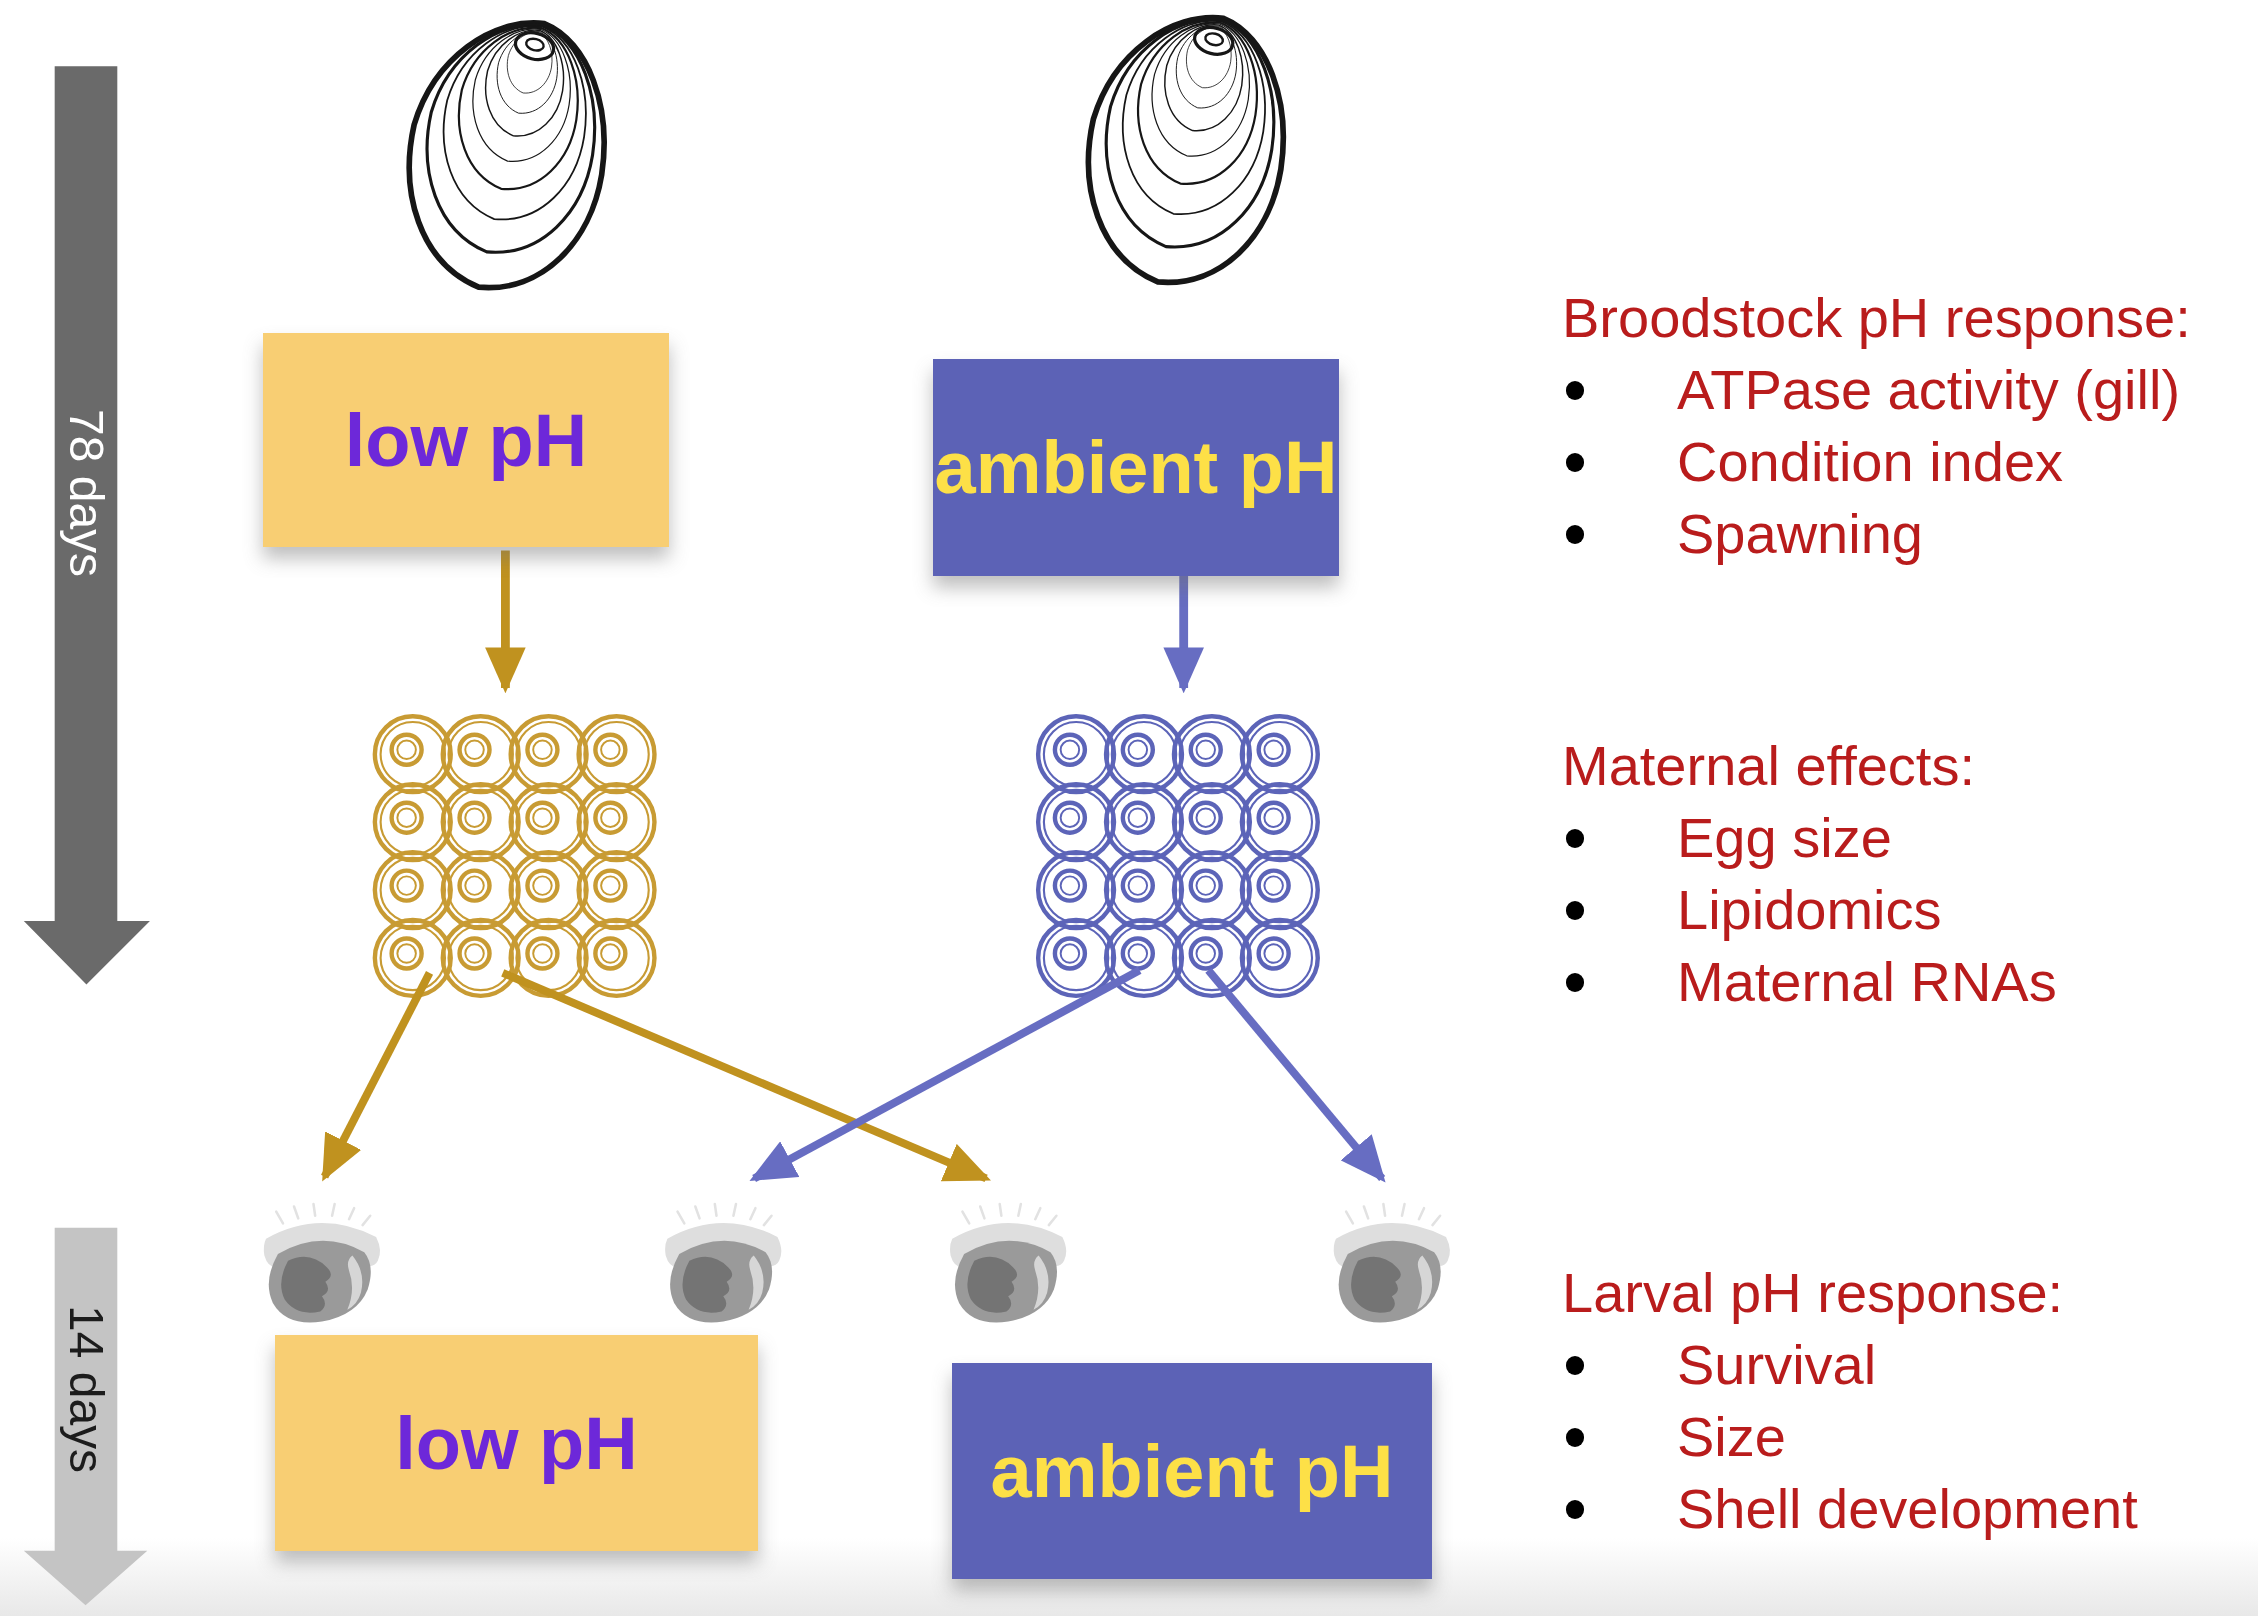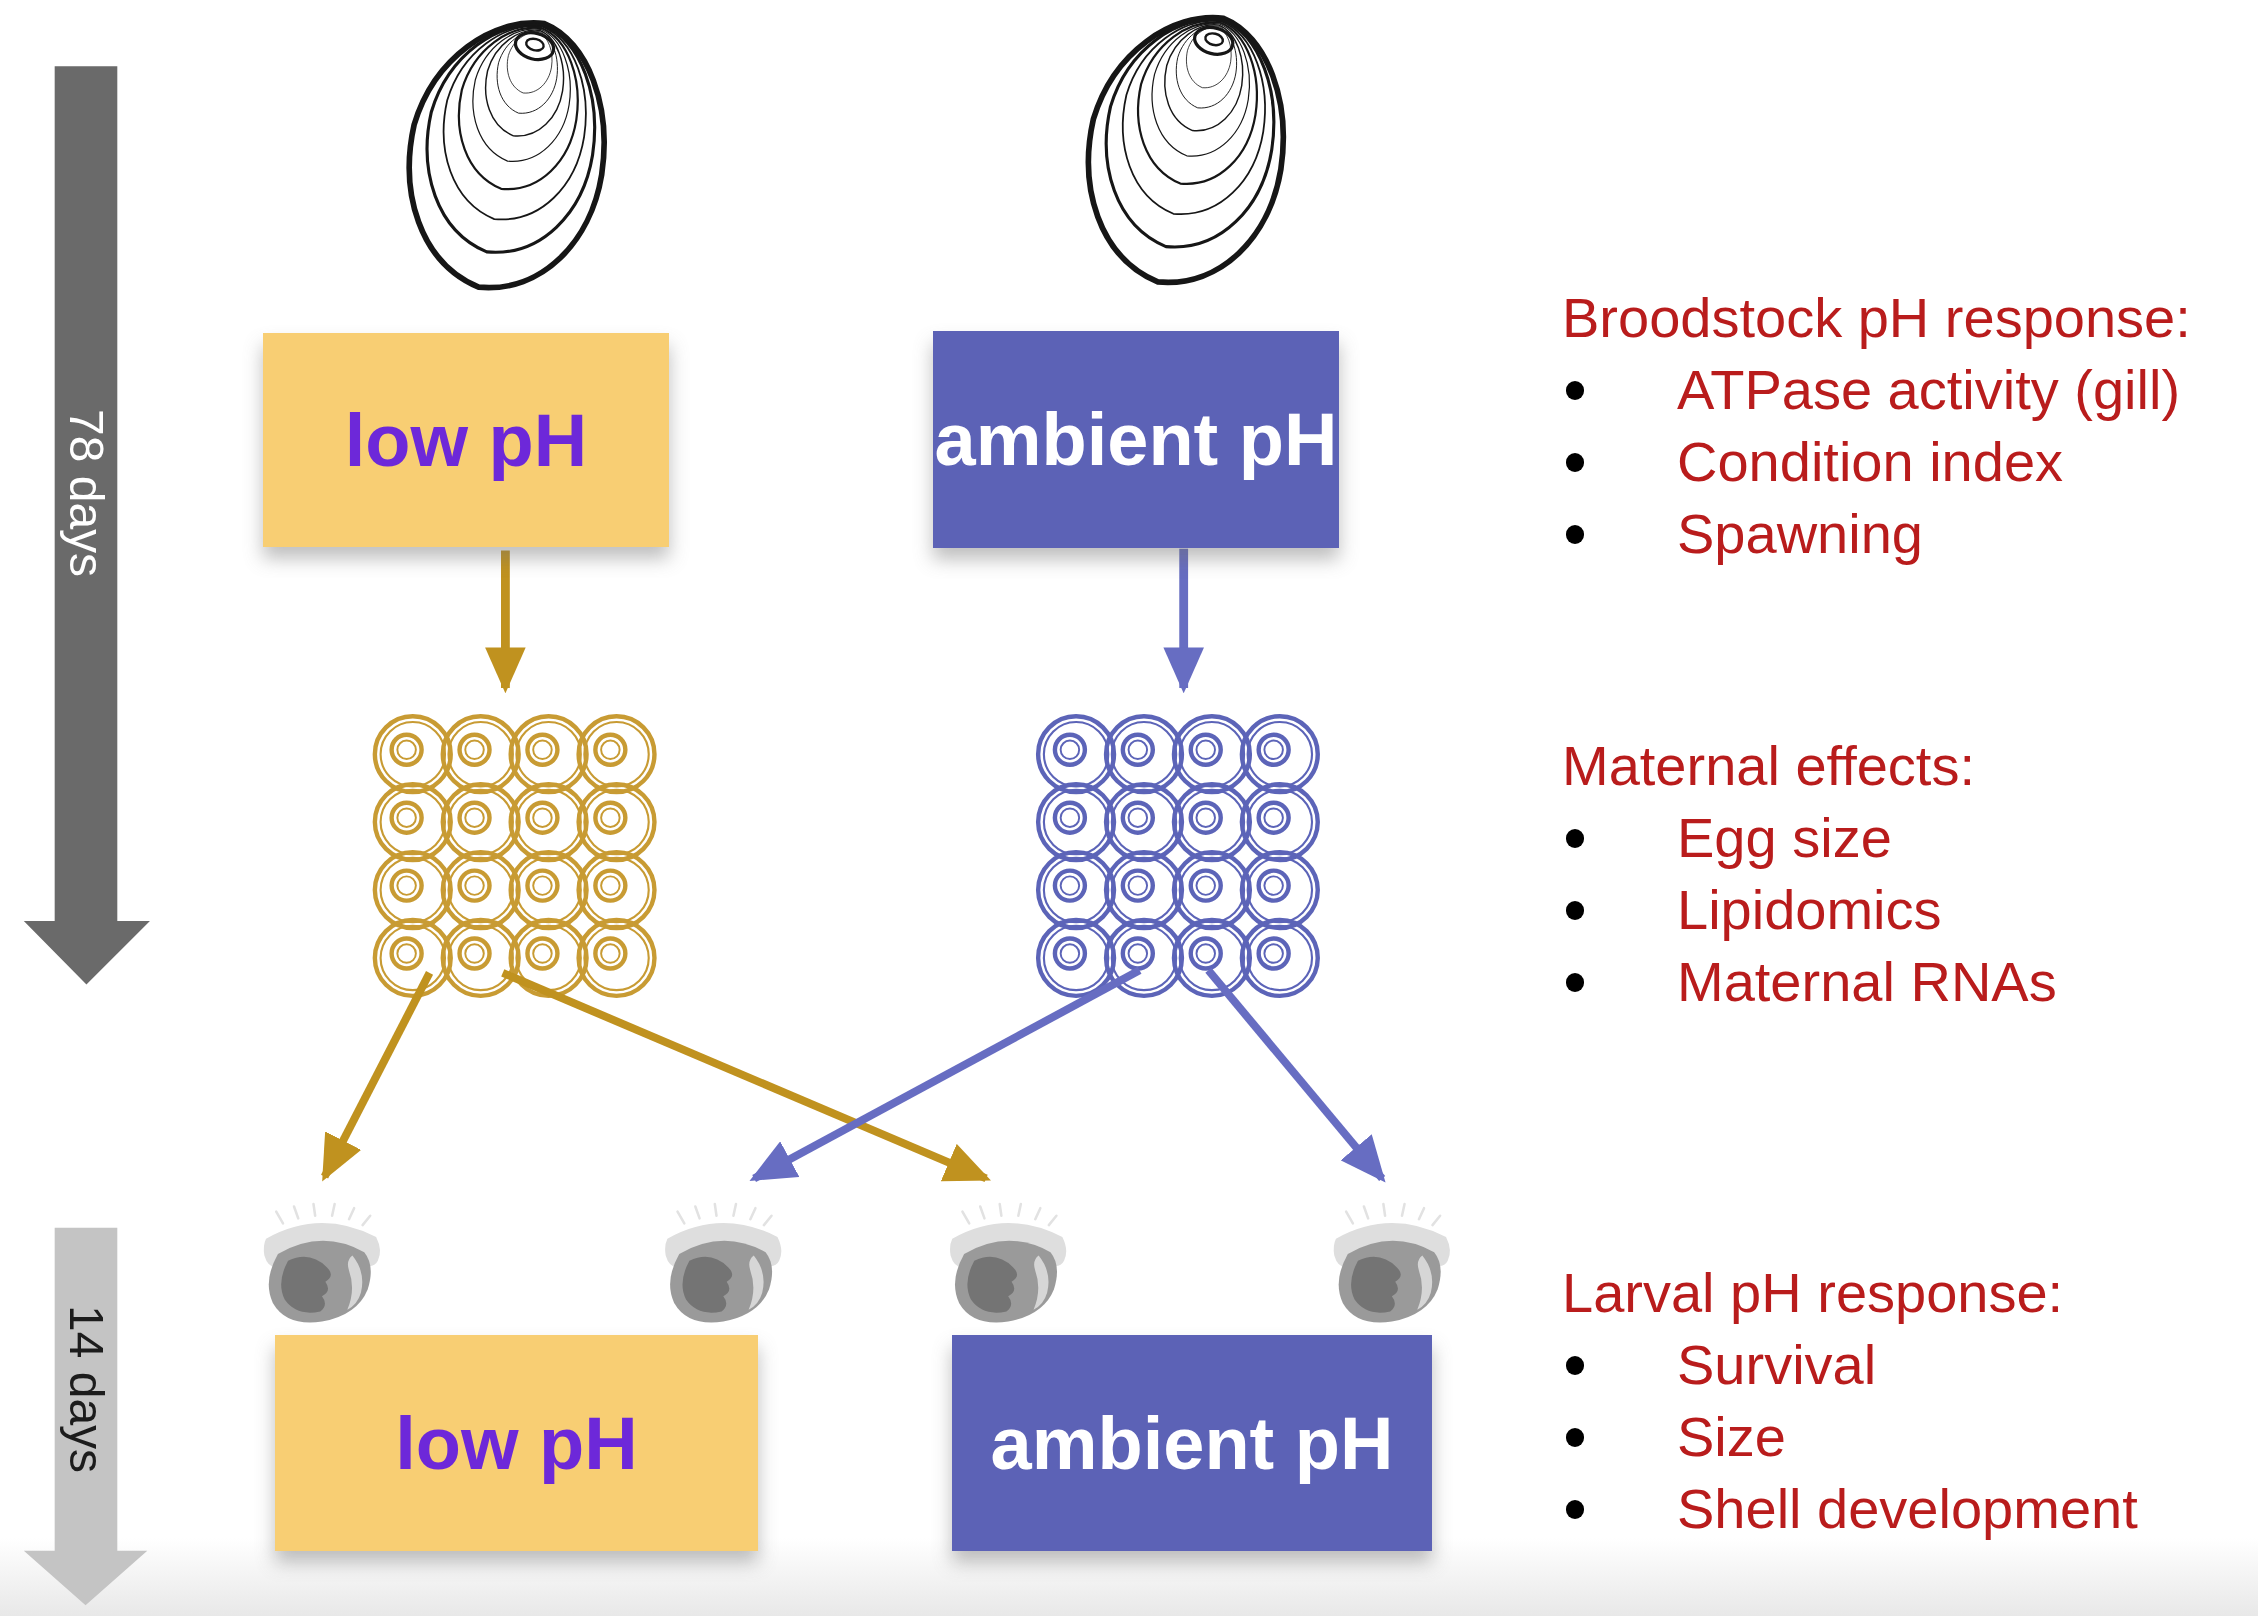--- a/index.html
+++ b/index.html
@@ -5,21 +5,21 @@
   html,body{margin:0;padding:0;background:#fff;}
   .stage{position:relative;width:2258px;height:1616px;background:#ffffff;overflow:hidden;
          font-family:"Liberation Sans","DejaVu Sans",sans-serif;}
   .fade{position:absolute;left:0;right:0;bottom:0;height:78px;z-index:0;
         background:linear-gradient(rgba(232,232,232,0),rgba(232,232,232,1));}
   svg.fig{position:absolute;left:0;top:0;z-index:1;}
   .ph-box{position:absolute;z-index:2;display:flex;align-items:center;justify-content:center;
           font-weight:bold;font-size:74px;letter-spacing:0;
           box-shadow:0 12.4px 17.6px rgba(110,110,110,0.45);}
   .ph-box.dark-text{color:#6d28d9;}
-  .ph-box.light-text{color:#ffffff;}
+  .ph-box.light-text{color:#fde047;margin-top:28px;}
   .tl-label{position:absolute;z-index:2;display:flex;align-items:center;justify-content:center;}
   .tl-label span{writing-mode:vertical-rl;text-orientation:mixed;font-size:48px;}
   .tl-label.top span{color:#ffffff;}
   .tl-label.bottom span{color:#1c1c1c;}
   .note{position:absolute;left:1562px;width:697px;z-index:2;color:#b91c1c;
         font-size:56px;line-height:72px;}
   .note h3{margin:0;padding:0;font-size:56px;font-weight:normal;line-height:72px;}
   .note ul{list-style:none;margin:0;padding:0;}
   .note li{position:relative;padding-left:115px;}
   .note li::before{content:"";position:absolute;left:3.5px;top:27px;width:18.5px;height:18.5px;

